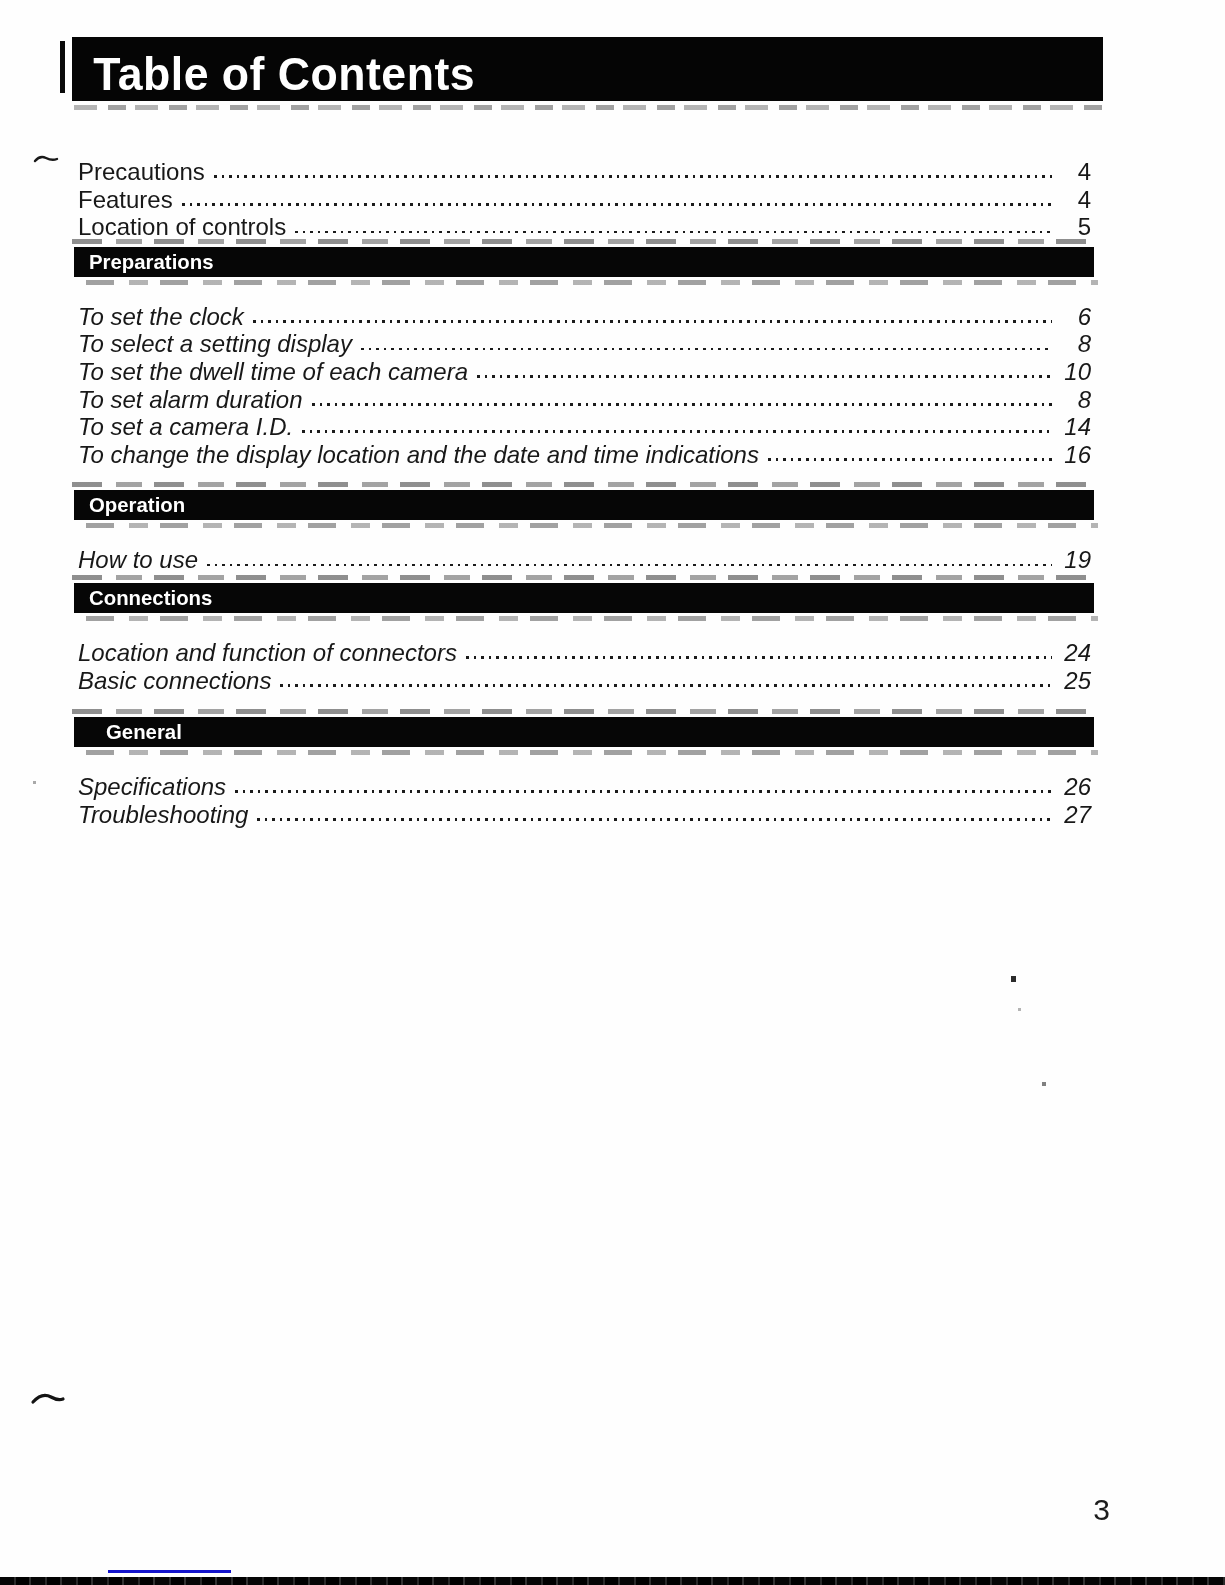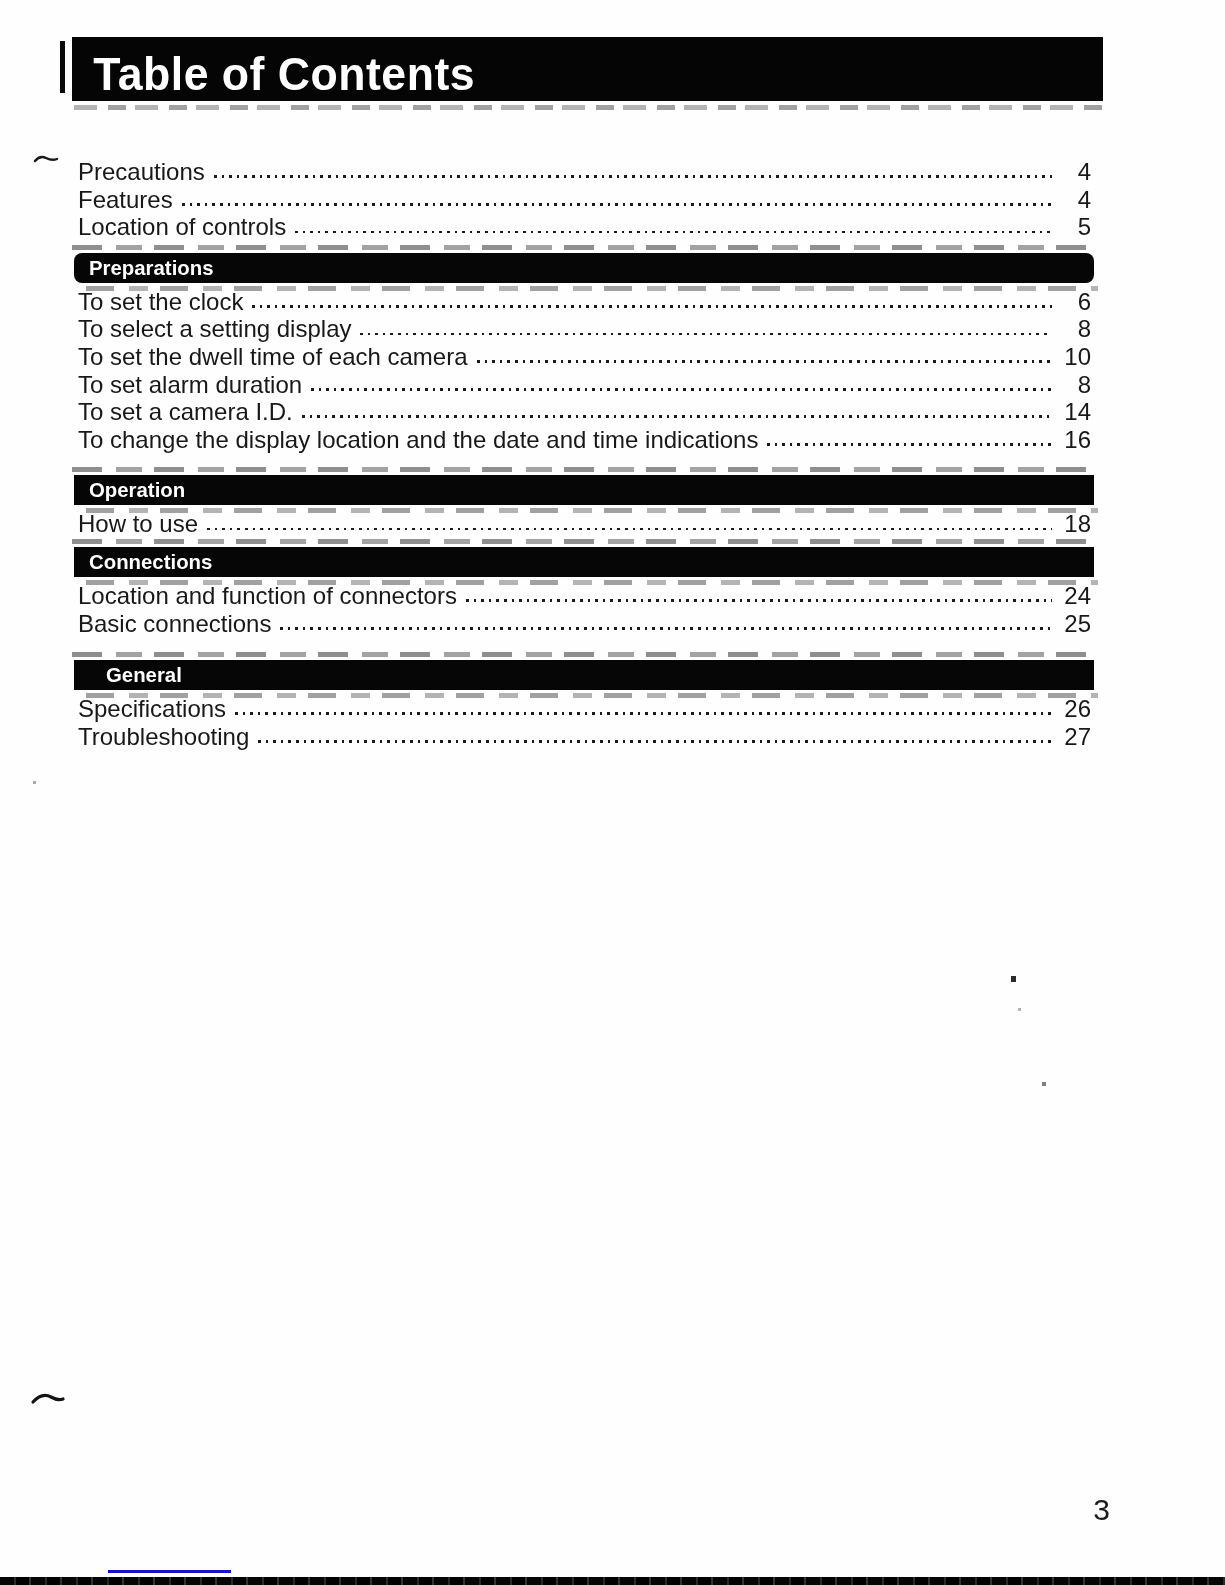--- a/index.html
+++ b/index.html
@@ -71,22 +71,22 @@
   .section-banner::before{
     content:"";position:absolute;left:-2px;right:-4px;top:-8px;height:5px;
     background:repeating-linear-gradient(90deg,#444 0 30px,transparent 30px 44px,#666 44px 70px,transparent 70px 82px);
     opacity:.6;
   }
   .section-banner::after{
     content:"";position:absolute;left:0;right:-4px;bottom:-8px;height:5px;
     background:repeating-linear-gradient(90deg,transparent 0 12px,#555 12px 40px,transparent 40px 55px,#777 55px 74px);
     opacity:.55;
   }
-  .section-items{margin-top:3px;}
-  .gap-a{margin-top:14px;border-radius:8px;}
+  .section-items{margin-top:24px;font-style:italic;}
+  .gap-a{margin-top:8px;}
   .gap-b{margin-top:24px;}
   .gap-c{margin-top:11px;}
   .gap-d{margin-top:25px;padding-left:32px;}
   
   .folio{
     position:absolute;left:1070px;top:1493px;
     font-size:30px;color:#1c1c1c;width:40px;text-align:right;
   }
   .blue-line{
     position:absolute;left:108px;top:1570px;width:123px;height:3px;
@@ -168,21 +168,21 @@
     </div>
 
     <div class="section">
       <div class="section-banner gap-b">
         <span class="sec-text">Operation</span>
       </div>
       <div class="section-items">
         <div class="row">
           <span class="label">How to use</span>
           <span class="dots"></span>
-          <span class="num">18</span>
+          <span class="num">19</span>
         </div>
       </div>
     </div>
 
     <div class="section">
       <div class="section-banner gap-c">
         <span class="sec-text">Connections</span>
       </div>
       <div class="section-items">
         <div class="row">

